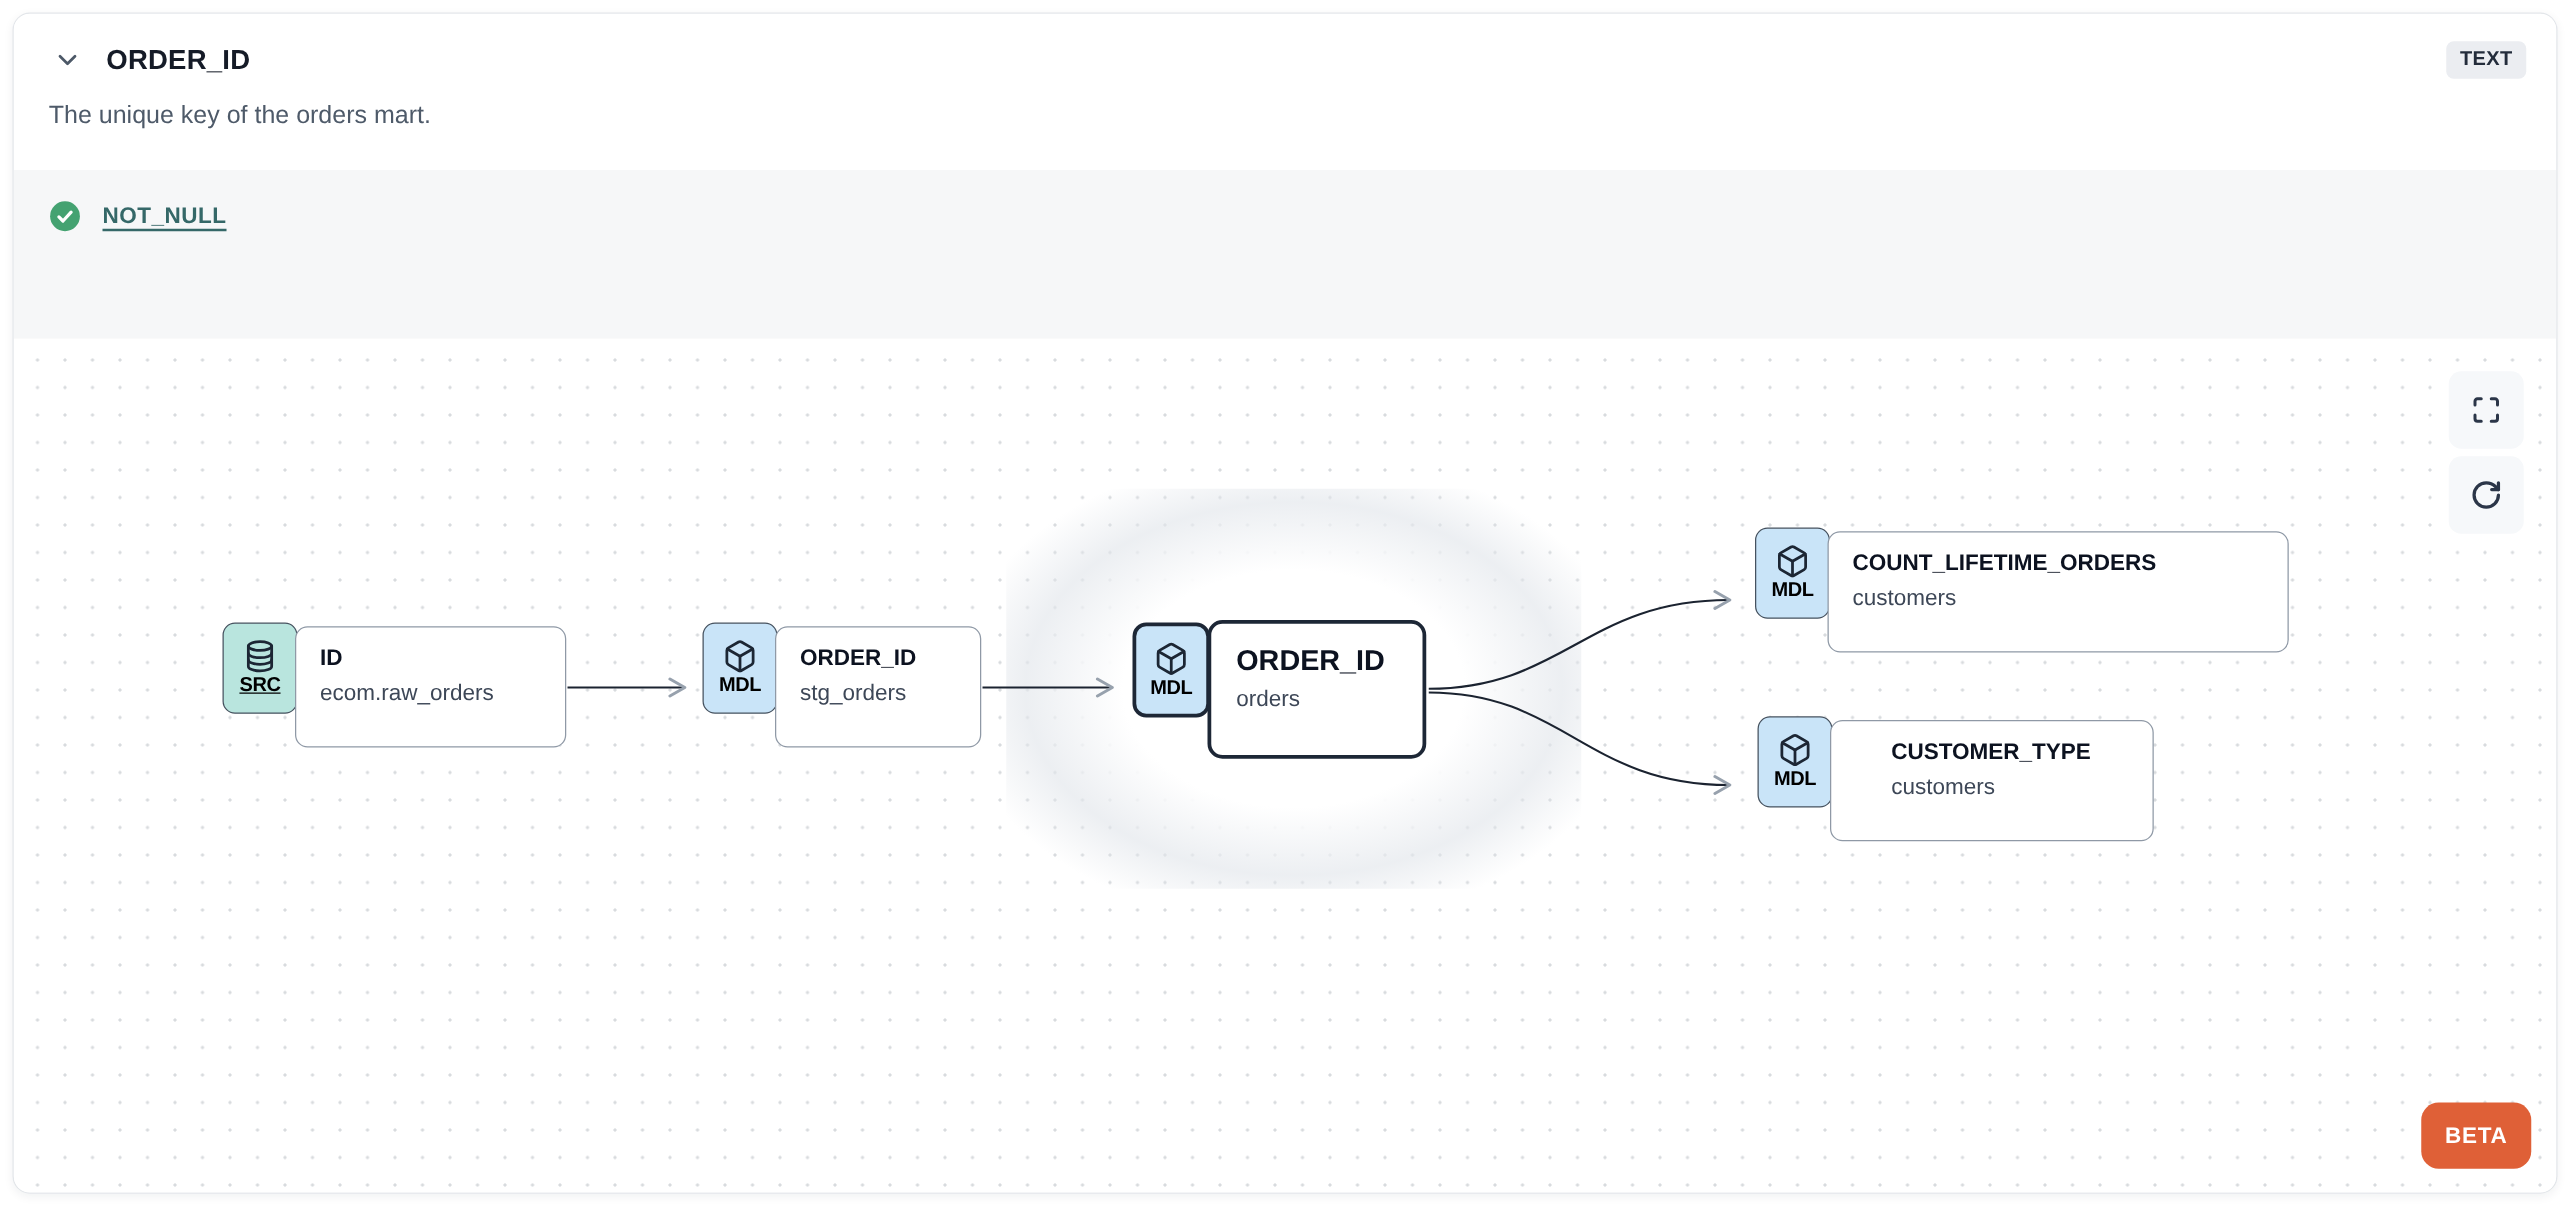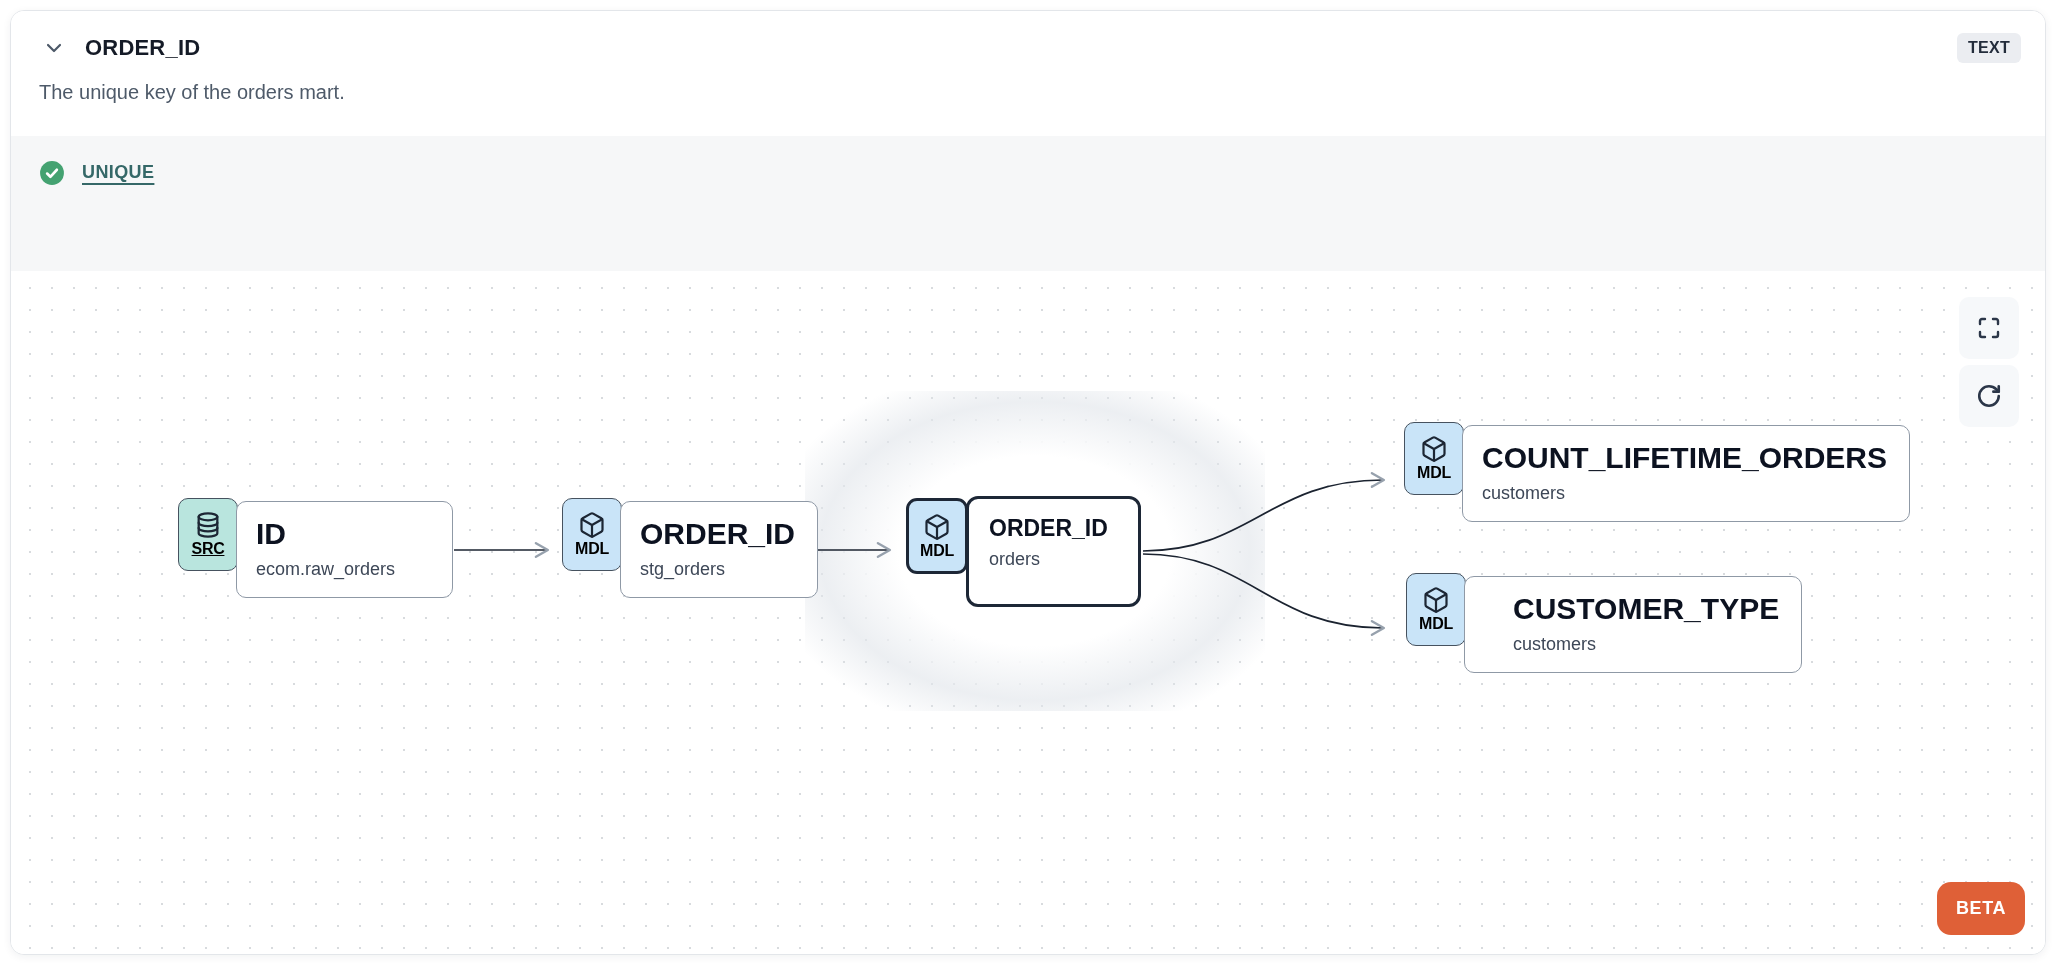--- a/index.html
+++ b/index.html
@@ -41,21 +41,21 @@
 
   .node { position:absolute; display:flex; align-items:flex-start; z-index:3; cursor:pointer; }
   .node-badge { flex:none; width:60px; height:73px; margin-right:-2px; z-index:1;
                 border:1px solid #46525f; border-radius:10px;
                 display:flex; flex-direction:column; align-items:center; justify-content:center; gap:1px; }
   .badge-src { background:#b9e5de;text-decoration:underline; }
   .badge-mdl { background:#c9e4f8; }
   .badge-label { font-size:16px; font-weight:700; color:#000000; letter-spacing:-.3px; }
   .node-card { margin-top:3px; min-height:97px; background:#fff; border:1px solid #8f99a6; border-radius:10px;
                padding:13px 22px 11px 19px; white-space:nowrap; z-index:2; position:relative; }
-  .node-title { font-size:30px; font-weight:700; color:#0c1220; line-height:1.25; }
+  .node-title { font-size:18px; font-weight:700; color:#0c1220; line-height:1.25; }
   .node-subtitle { font-size:18px; color:#3d4757; margin-top:6px; }
 
   .node.selected .node-badge { width:62px; height:76px; margin-top:2px; border:3px solid #1d2736; border-radius:11px; }
   .node.selected .node-card { margin-top:0; min-height:111px; border:3px solid #1d2736; border-radius:12px;
                               padding:15px 24px 11px 20px; }
   .node.selected .node-title { font-size:23px; }
 
   
   .node-src  .node-card { min-width:217px; }
   .node-stg  .node-card { min-width:165px; }
@@ -90,21 +90,21 @@
       </div>
       <div class="description">The unique key of the orders mart.</div>
     </div>
 
     <div class="tests">
       <div class="test-row">
         <svg class="check-circle" viewBox="0 0 24 24">
           <circle cx="12" cy="12" r="11" fill="#44a271"></circle>
           <polyline points="7.5 12.5 10.5 15.5 16.5 9" fill="none" stroke="#ffffff" stroke-width="2.4" stroke-linecap="round" stroke-linejoin="round"></polyline>
         </svg>
-        <a class="test-link">UNIQUE</a>
+        <a class="test-link">NOT_NULL</a>
       </div>
     </div>
 
     <div class="graph">
       <div class="glow"></div>
 
       <svg class="edges" width="2036" height="685" viewBox="0 0 2036 685">
         <defs>
           <marker id="arrow" viewBox="0 0 10 10" refX="7.5" refY="5" markerWidth="10" markerHeight="10" orient="auto-start-reverse">
             <path d="M1 1 L8 5 L1 9" fill="none" stroke="#97a1ad" stroke-width="1.4" stroke-linecap="round" stroke-linejoin="round"></path>

